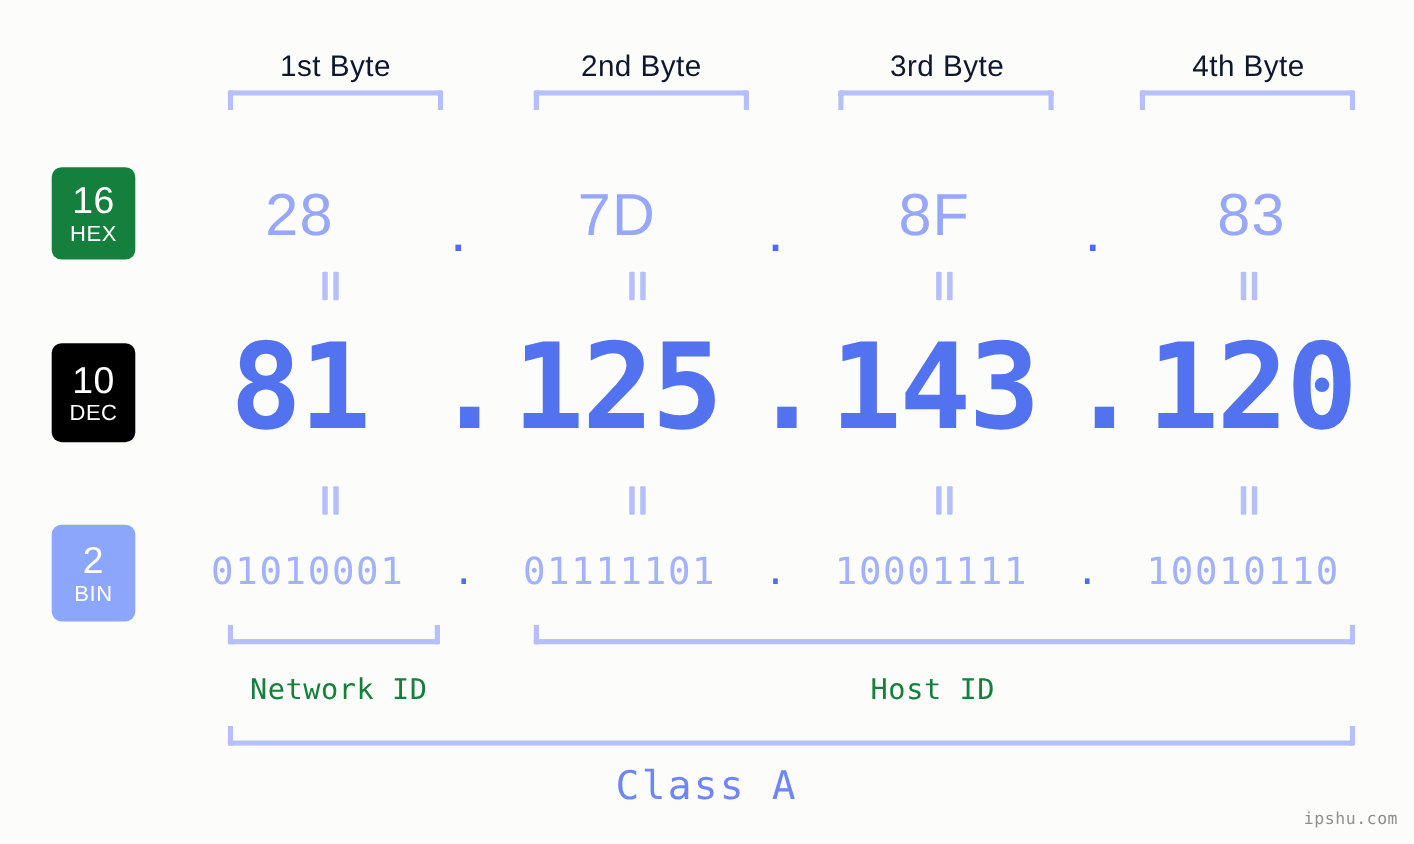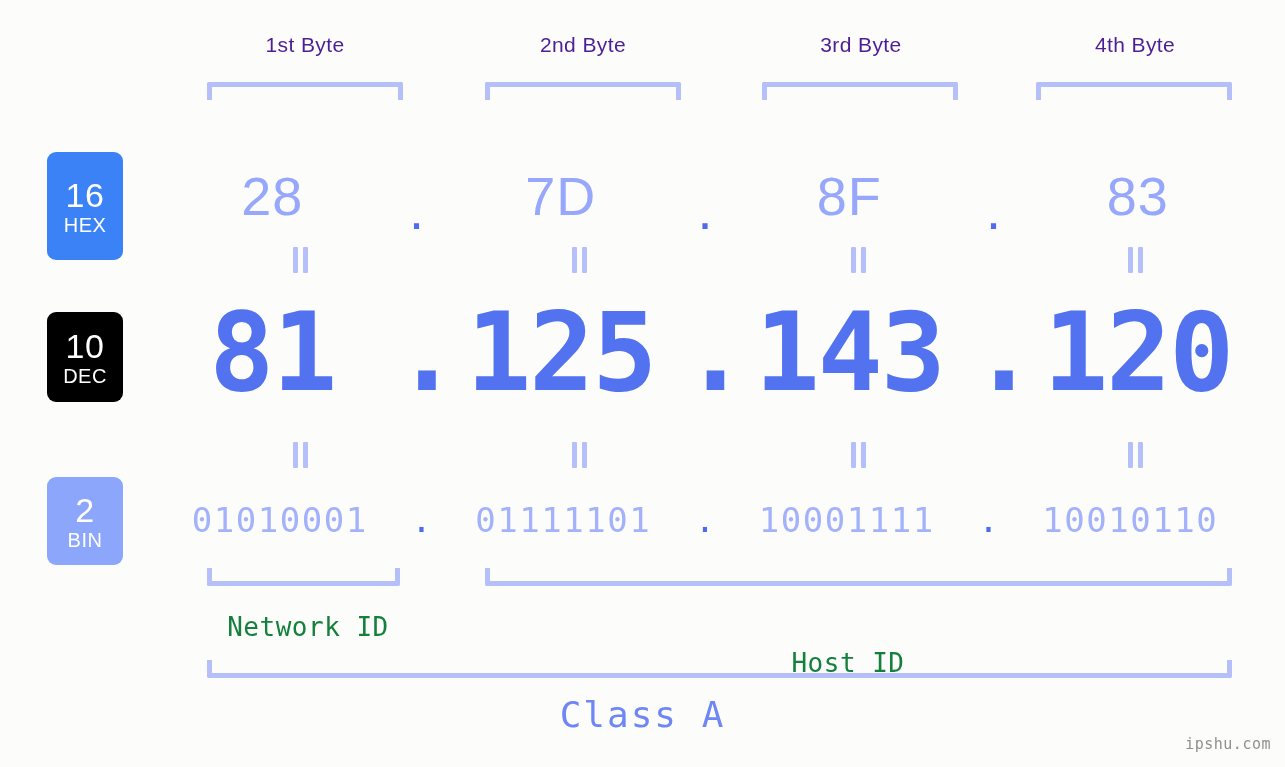--- a/index.html
+++ b/index.html
@@ -18,24 +18,24 @@
   .stage {
     position: absolute;
     left: 0; top: 0;
     width: 1285px;
     height: 767px;
   }
 
   
   .byte-label {
     position: absolute;
-    top: 33px;
+    top: 45px;
     font-family: "Liberation Sans", sans-serif;
-    font-size: 21px;
-    color: #4c1d95;
+    font-size: 27px;
+    color: #0f172a;
     text-align: center;
     letter-spacing: 0.4px;
     white-space: nowrap;
   }
 
   
   .bracket-down {
     position: absolute;
     border: 5px solid #b5c0fb;
     border-bottom: none;
@@ -76,21 +76,21 @@
     letter-spacing: 0.5px;
     display: block;
   }
   .badge .abbr {
     font-size: 20px;
     font-weight: 400;
     letter-spacing: 0.5px;
     display: block;
     margin-top: 3px;
   }
-  #badge-hex { top: 152px;  height: 108px; background: #3b82f6; }
+  #badge-hex { top: 152px;  height: 84px; background: #15803d; }
   #badge-dec { top: 312px;  height: 90px; background: #000000; }
   #badge-bin { top: 477px;  height: 88px; background: #8ca6fb; }
 
   
   .row {
     position: absolute;
     left: 160px;
     width: 1090px;
     display: flex;
     align-items: center;
@@ -295,20 +295,20 @@
     <div class="sep">.</div>
     <div class="cell">10001111</div>
     <div class="sep">.</div>
     <div class="cell">10010110</div>
   </div>
 
   <div class="bracket-up" style="left:207px; top:568px; width:193px;"></div>
   <div class="bracket-up" style="left:485px; top:568px; width:747px;"></div>
 
   <div class="id-label" style="left:208px; top:612px; width:200px;">Network ID</div>
-  <div class="id-label" style="left:748px; top:648px; width:200px;">Host ID</div>
+  <div class="id-label" style="left:748px; top:612px; width:200px;">Host ID</div>
 
   <div class="bracket-up" style="left:207px; top:660px; width:1025px;"></div>
   <div class="class-label">Class A</div>
 
   <div class="watermark">ipshu.com</div>
 
 </div>
 
 </body></html>

